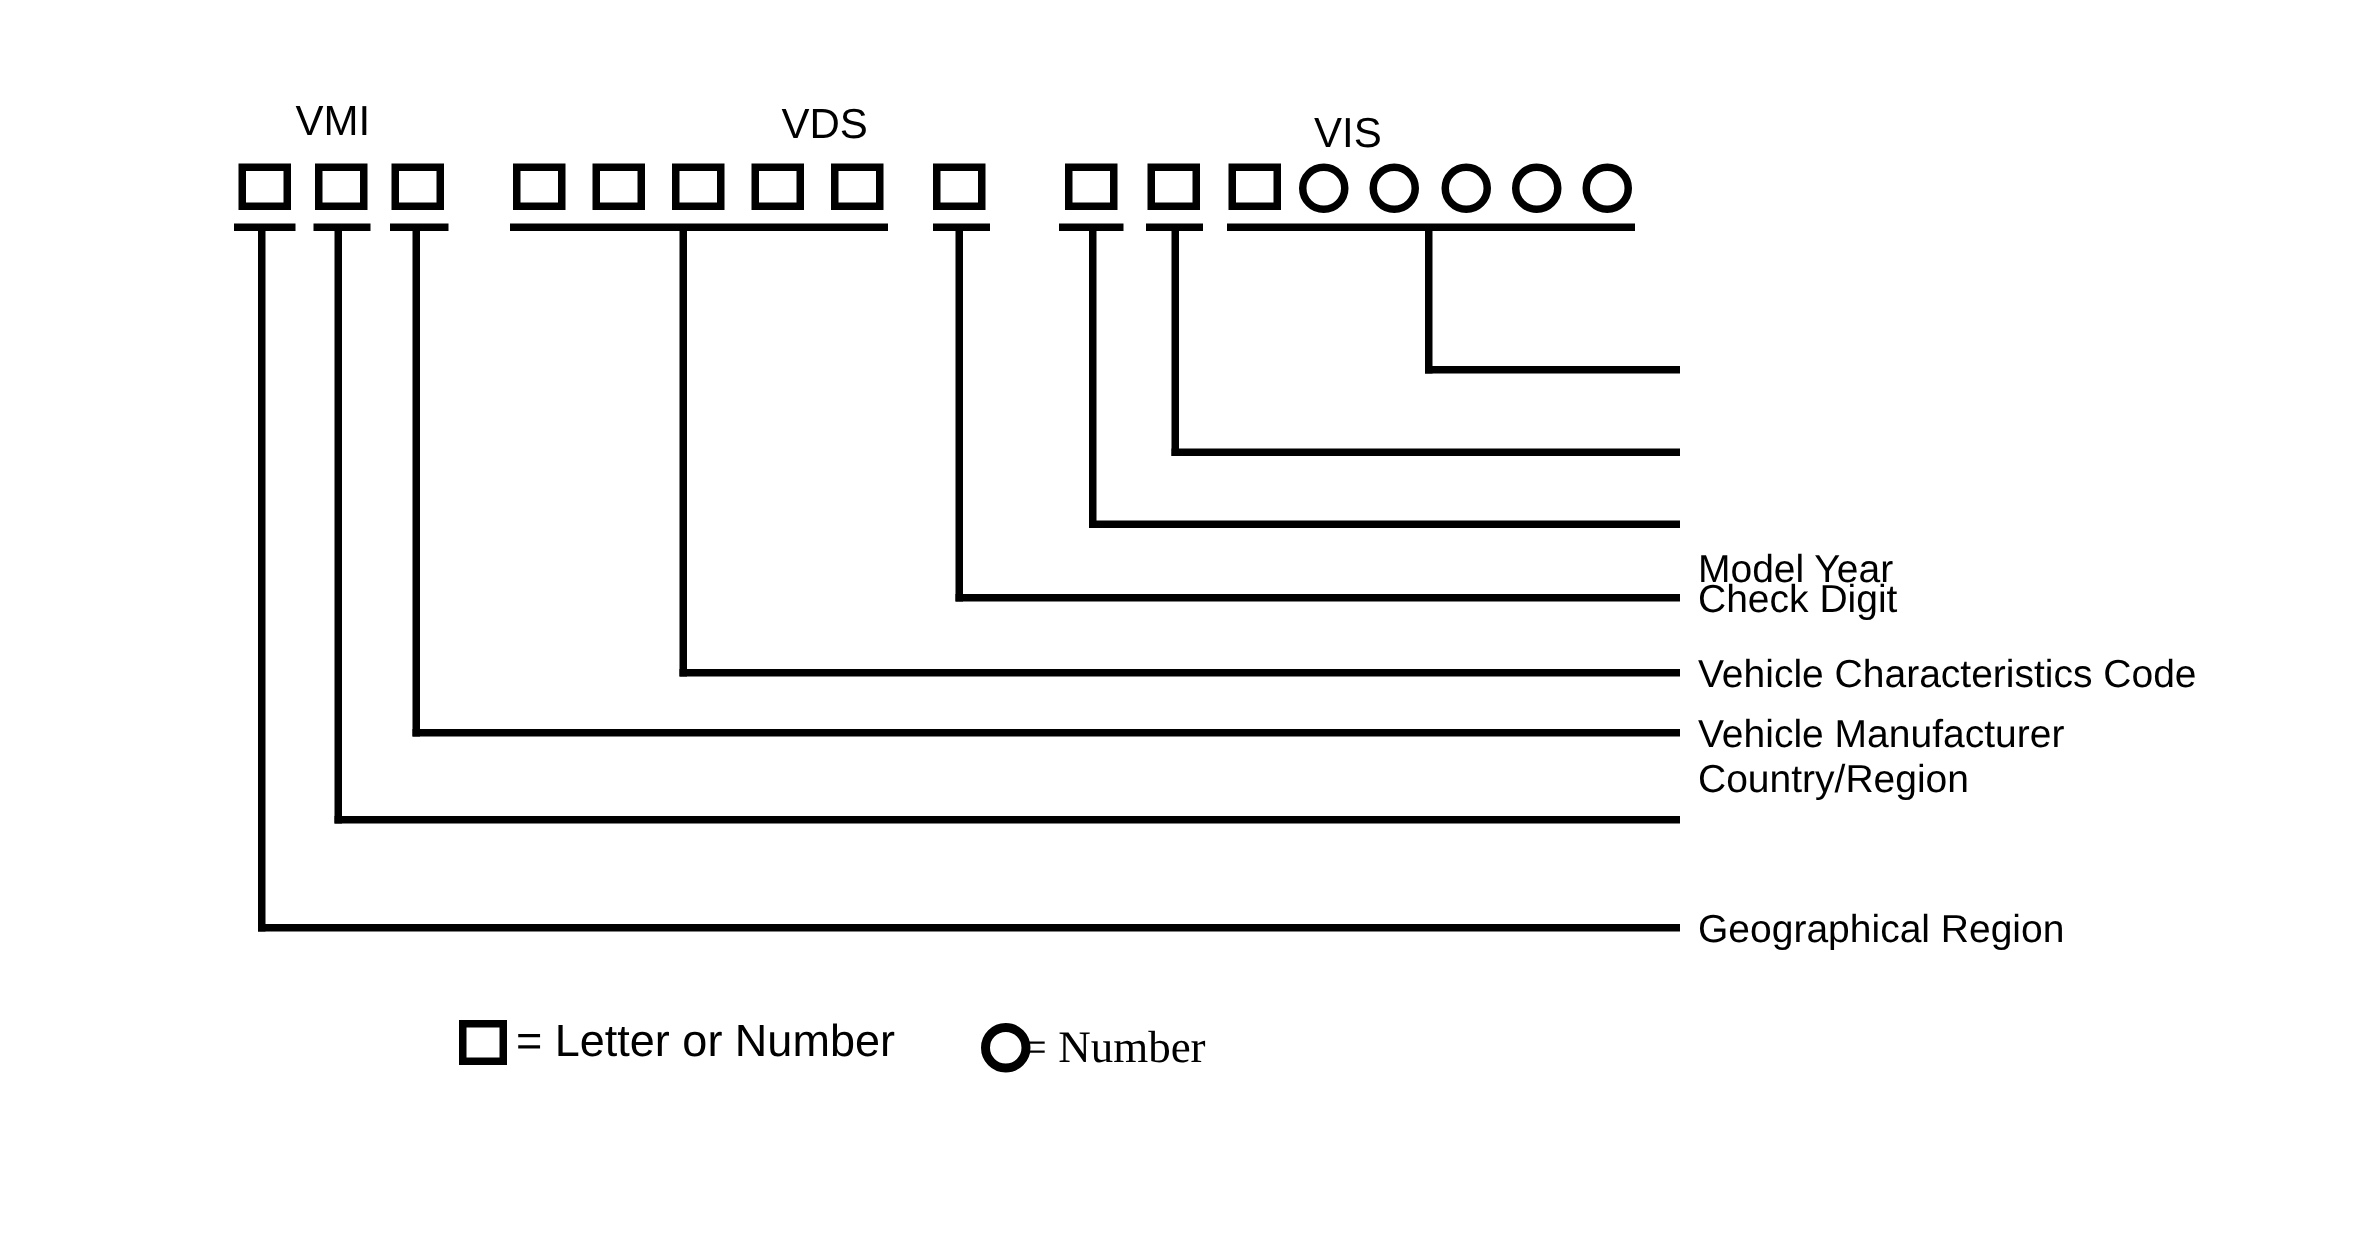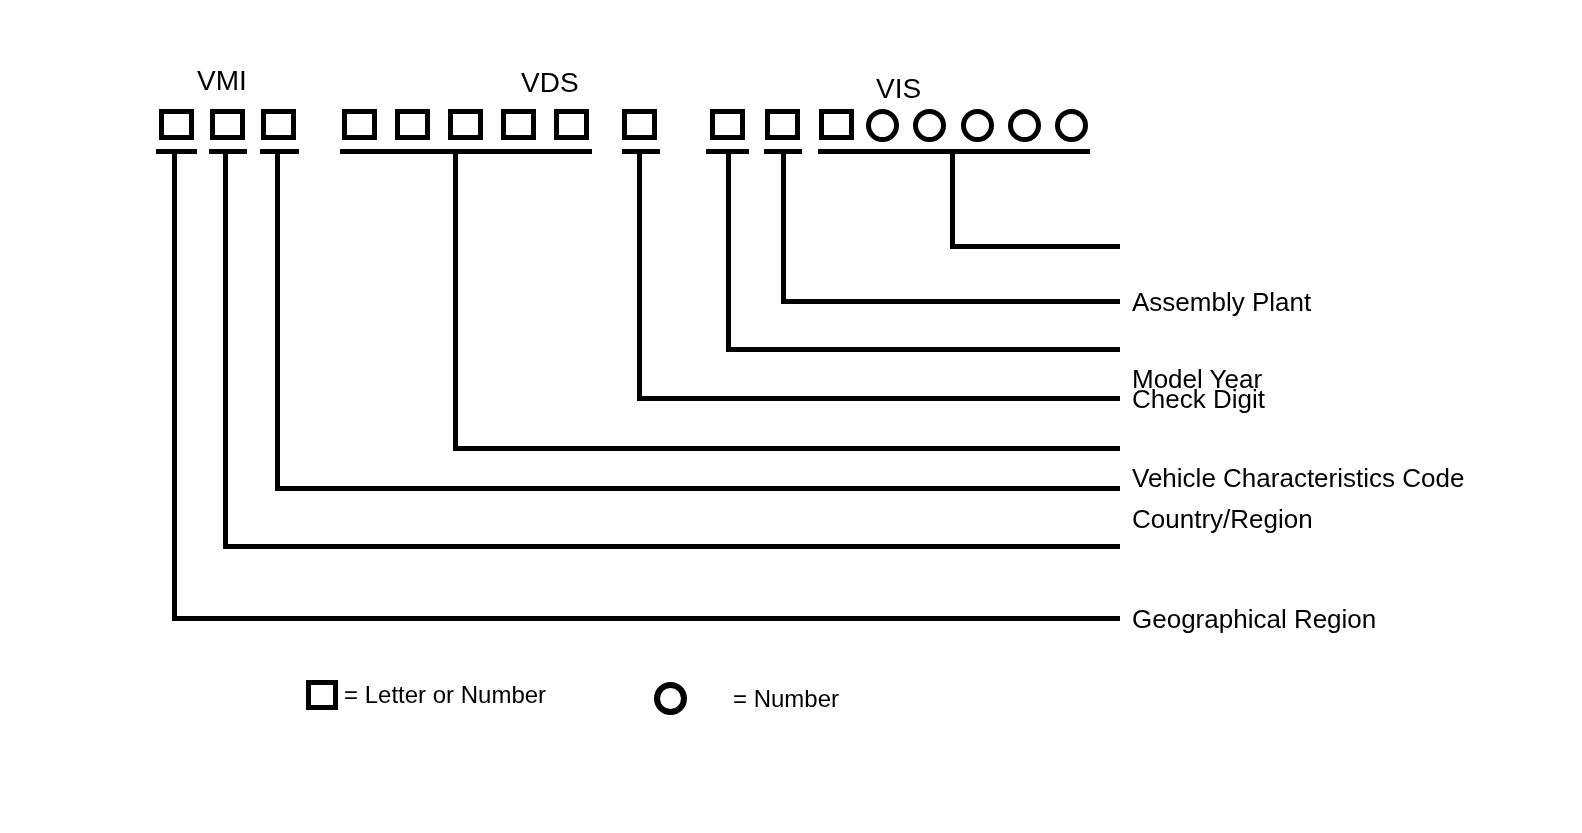--- a/index.html
+++ b/index.html
@@ -37,21 +37,21 @@
   }
   .callout-label {
     position: absolute;
     left: 1132px;
     font-size: 26px;
     line-height: 30px;
     white-space: nowrap;
   }
   .legend-label {
     position: absolute;
-    font-size: 24px;
+    font-size: 30px;
     line-height: 34px;
     white-space: nowrap;
   }
   .legend-sq {
     position: absolute;
     left: 306px; top: 680px;
     width: 32px; height: 30px;
     border: 5px solid #000;
     box-sizing: border-box;
   }
@@ -115,25 +115,25 @@
 
   <div class="hline" style="left:950px; top:244px; width:170px;"></div>
   <div class="hline" style="left:781px; top:299px; width:339px;"></div>
   <div class="hline" style="left:726px; top:347px; width:394px;"></div>
   <div class="hline" style="left:637px; top:396px; width:483px;"></div>
   <div class="hline" style="left:453px; top:446px; width:667px;"></div>
   <div class="hline" style="left:275px; top:486px; width:845px;"></div>
   <div class="hline" style="left:223px; top:544px; width:897px;"></div>
   <div class="hline" style="left:172px; top:616px; width:948px;"></div>
 
-  <div class="callout-label" style="top:287px;">Assembly Plant</div>
   <div class="callout-label" style="top:335px;margin-top:29px;">Model Year</div>
   <div class="callout-label" style="top:384px;">Check Digit</div>
-  <div class="callout-label" style="top:434px;margin-top:29px;">Vehicle Characteristics Code</div>
+  <div class="callout-label" style="top:434px;">Vehicle Characteristics Code</div>
+  <div class="callout-label" style="top:474px;">Vehicle Manufacturer</div>
   <div class="callout-label" style="top:504px;">Country/Region</div>
   <div class="callout-label" style="top:604px;">Geographical Region</div>
 
   <div class="legend-sq"></div>
   <div class="legend-label" style="left:344px; top:678px;">= Letter or Number</div>
   <div class="legend-circ"></div>
-  <div class="legend-label" style="left:733px; top:682px;">= Number</div>
+  <div class="legend-label" style="left:681px; top:682px;font-family:Liberation Serif, serif;">= Number</div>
 
 </div>
 
 </body></html>

